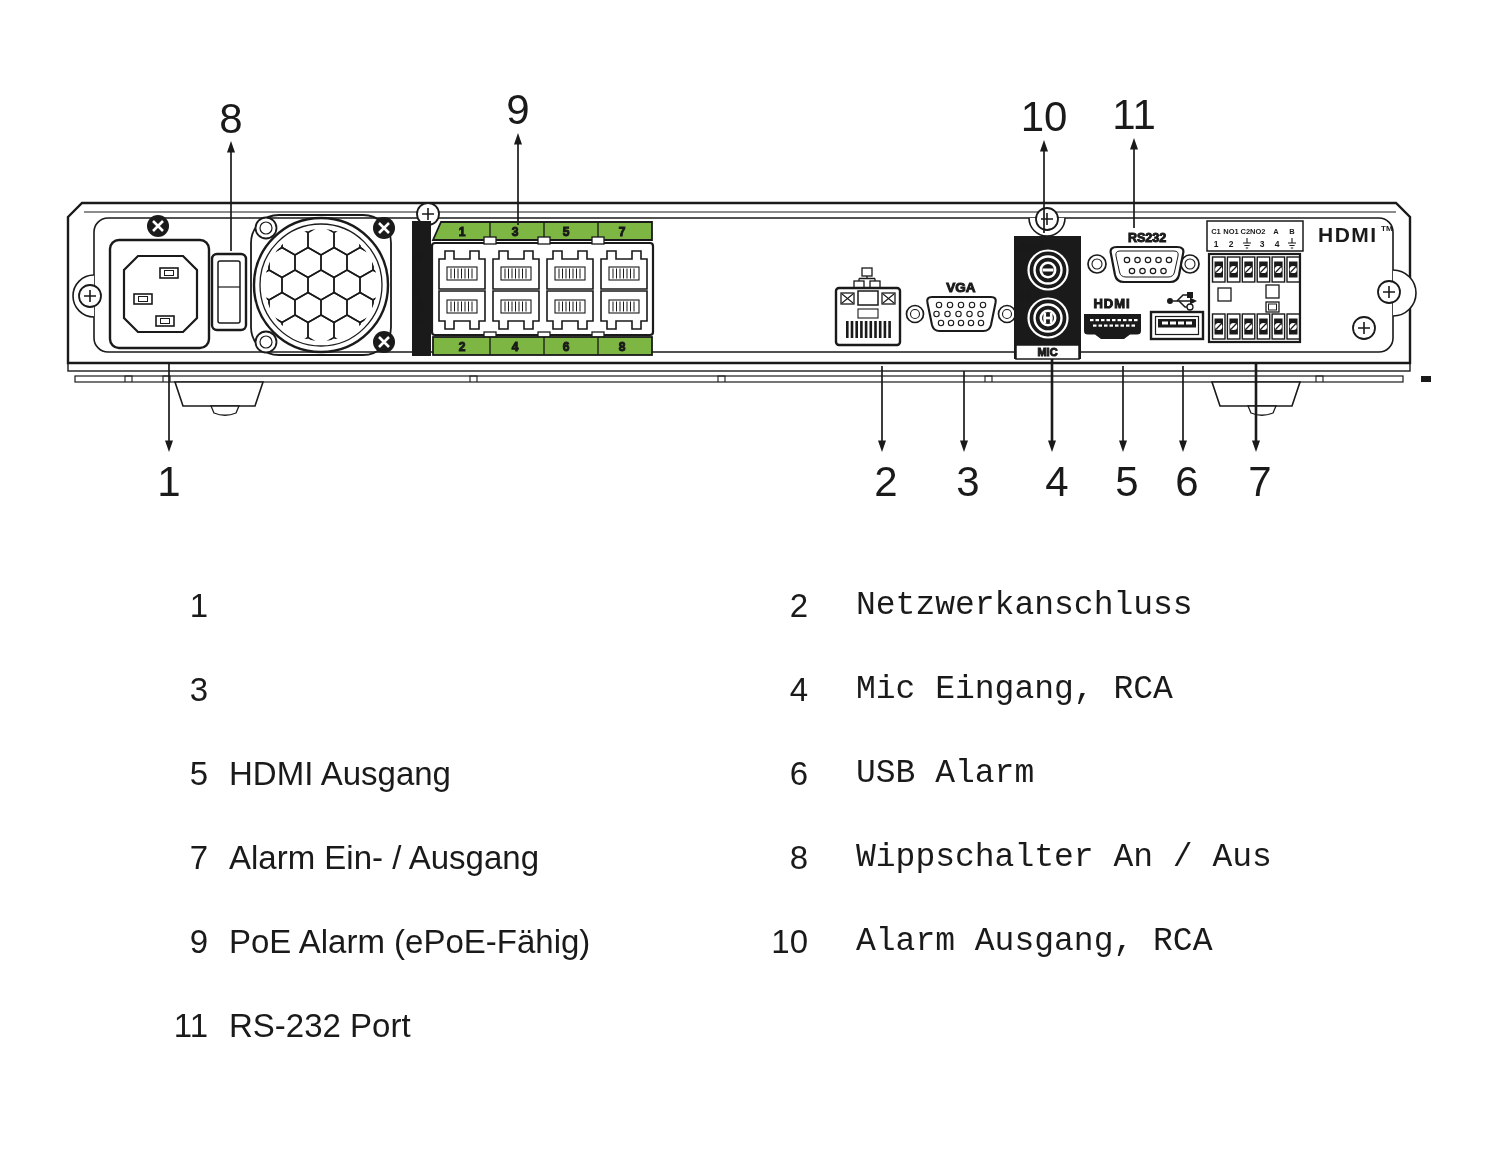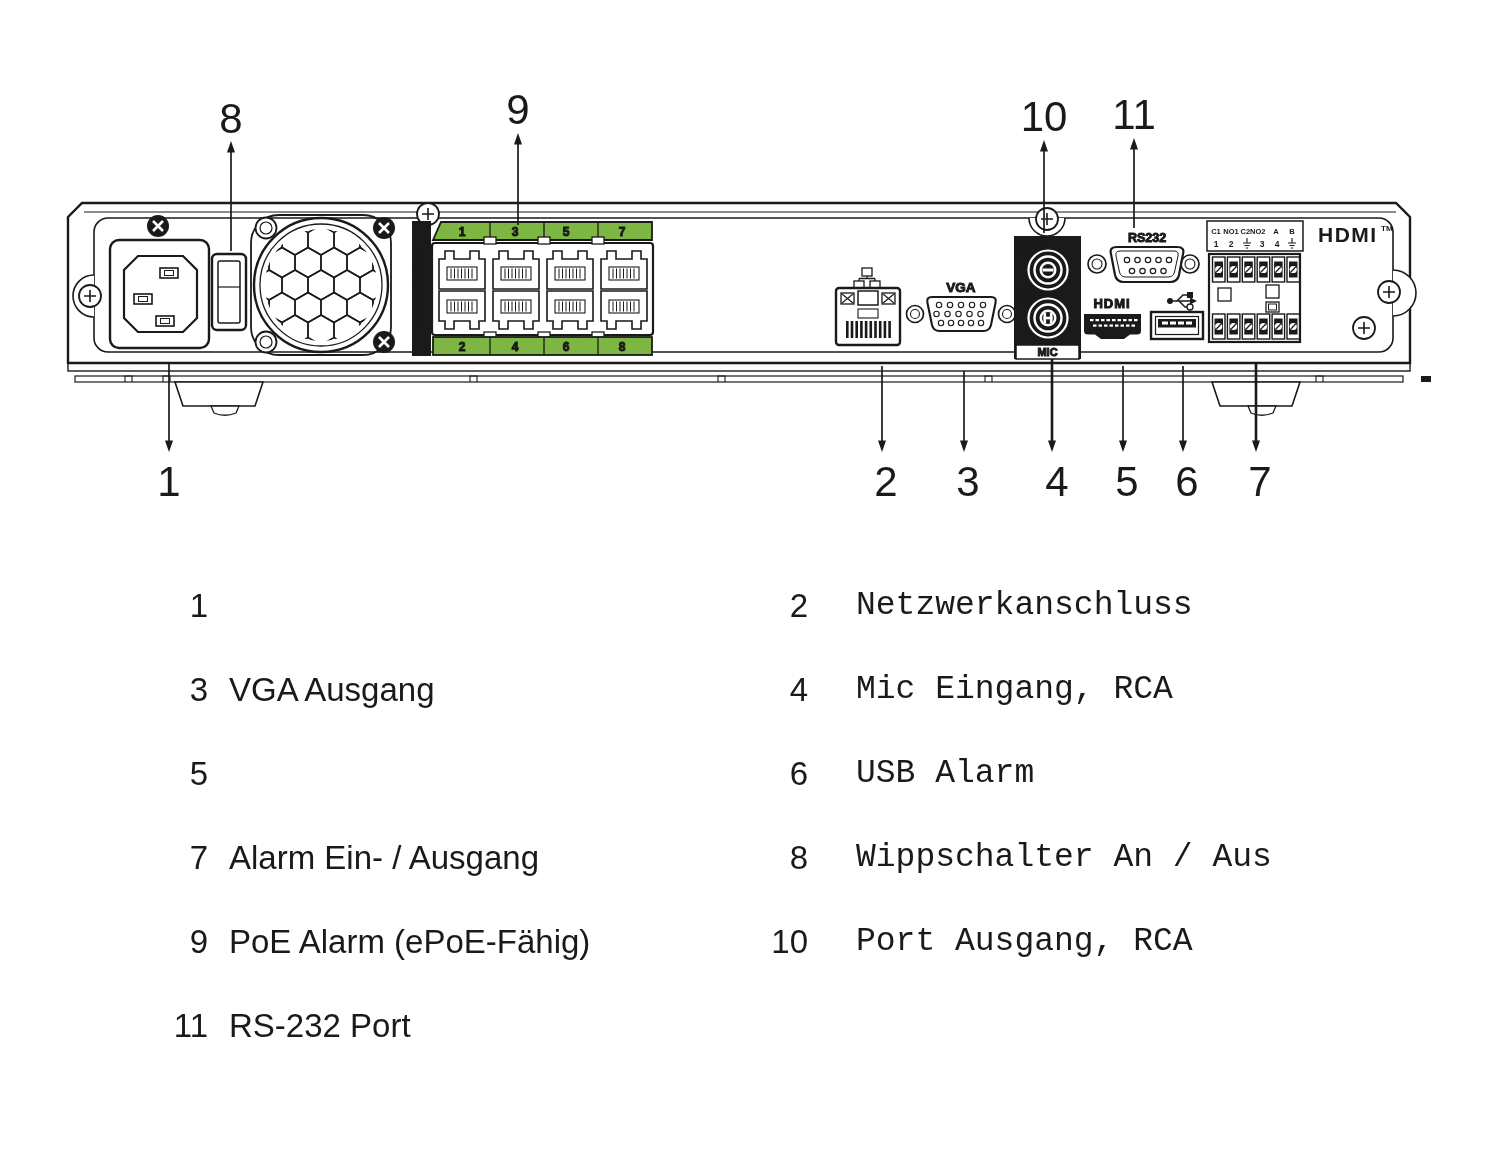--- a/index.html
+++ b/index.html
@@ -414,40 +414,40 @@
 
 
 <div>
   <div class="legend-row" style="top:585px">
     <span class="lnum1">1</span>
     <span class="lnum2">2</span>
     <span class="llab2">Netzwerkanschluss</span>
   </div>
   <div class="legend-row" style="top:669px">
     <span class="lnum1">3</span>
-    <span class="llab1">VGA Ausgang</span>
     <span class="lnum2">4</span>
     <span class="llab2">Mic Eingang, RCA</span>
   </div>
   <div class="legend-row" style="top:753px">
     <span class="lnum1">5</span>
+    <span class="llab1">HDMI Ausgang</span>
     <span class="lnum2">6</span>
     <span class="llab2">USB Alarm</span>
   </div>
   <div class="legend-row" style="top:837px">
     <span class="lnum1">7</span>
     <span class="llab1">Alarm Ein- / Ausgang</span>
     <span class="lnum2">8</span>
     <span class="llab2">Wippschalter An / Aus</span>
   </div>
   <div class="legend-row" style="top:921px">
     <span class="lnum1">9</span>
     <span class="llab1">PoE Alarm (ePoE-Fähig)</span>
     <span class="lnum2">10</span>
-    <span class="llab2">Port Ausgang, RCA</span>
+    <span class="llab2">Alarm Ausgang, RCA</span>
   </div>
   <div class="legend-row" style="top:1005px">
     <span class="lnum1">11</span>
     <span class="llab1">RS-232 Port</span>
   </div>
 </div>
 
 </div>
 
 </body></html>

